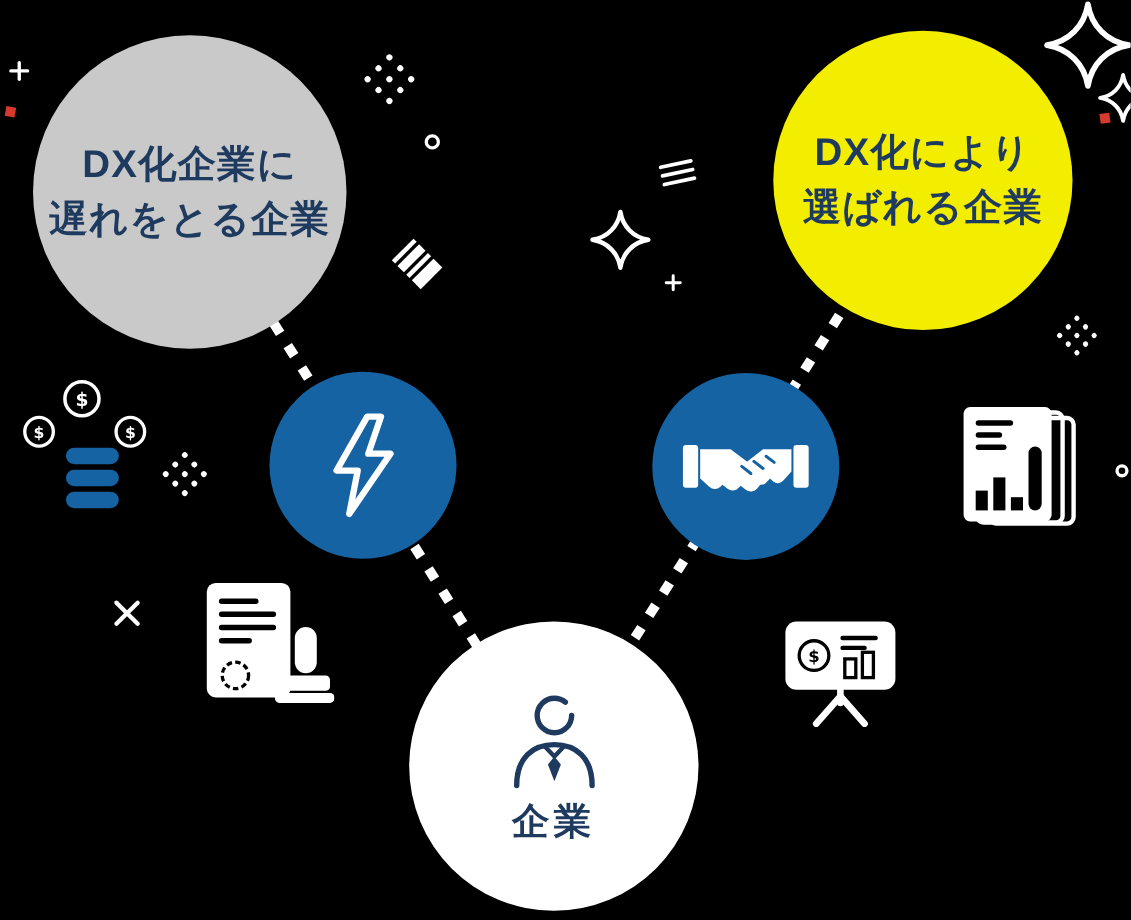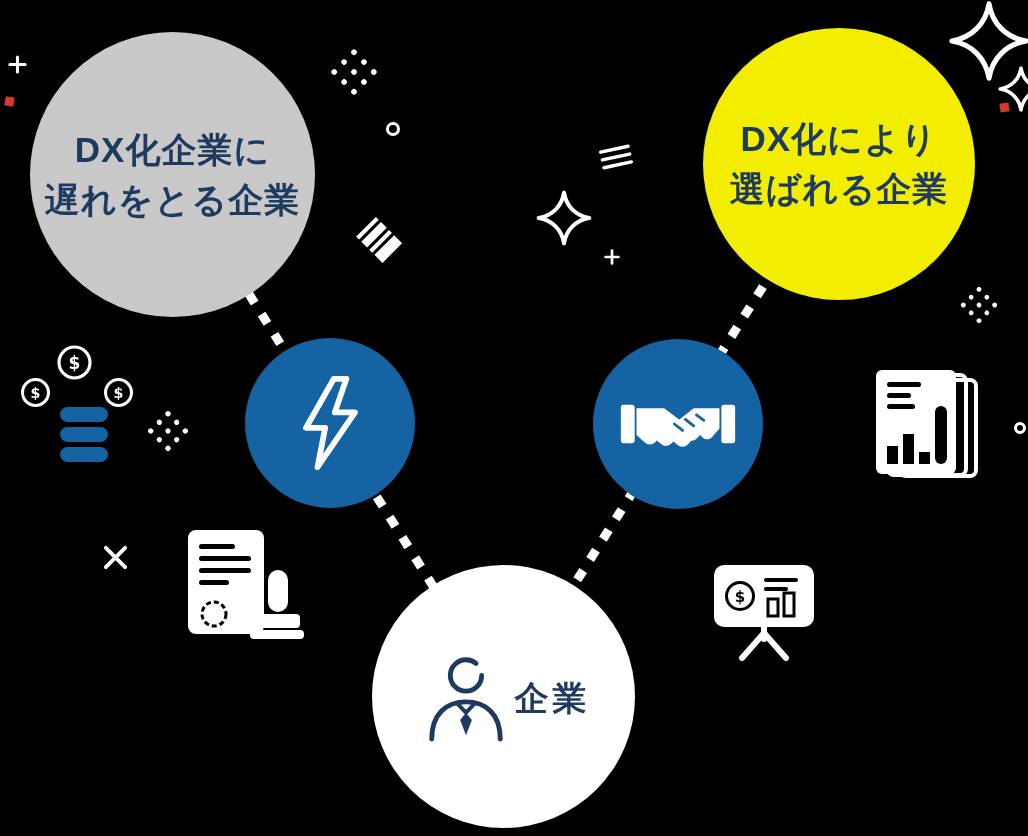--- a/index.html
+++ b/index.html
@@ -21,21 +21,21 @@
   
   .node {
     position: absolute; border-radius: 50%;
     display: flex; align-items: center; justify-content: center;
     text-align: center; z-index: 2;
   }
   .node-gray  { left: 30px;  top: 32px;  width: 285px; height: 285px; background: var(--gray); }
   .node-yellow{ left: 703px; top: 28px;  width: 272px; height: 272px; background: var(--yellow); }
   .node-blue1 { left: 245px; top: 338px; width: 170px; height: 170px; background: var(--blue); }
   .node-blue2 { left: 593px; top: 339px; width: 170px; height: 170px; background: var(--blue); }
-  .node-white { left: 372px; top: 565px; width: 263px; height: 263px; background: var(--white); flex-direction: row; }
+  .node-white { left: 372px; top: 565px; width: 263px; height: 263px; background: var(--white); flex-direction: column; }
 
   .node-label { color: var(--navy); font-weight: bold; font-size: 35px; line-height: 1.42; letter-spacing: 1px; }
   .company-label { color: var(--navy); font-weight: bold; font-size: 34px; letter-spacing: 4px; margin-top: 4px; }
 
   
   .deco { position: absolute; z-index: 2; }
   .deco-plus1   { left: 8px;   top: 55px; }
   .deco-redsq1  { left: 5px;   top: 97px;  width: 9px; height: 9px; background: var(--red); transform: rotate(10deg); }
   .deco-dots1   { left: 330px; top: 48px; }
   .deco-ring1   { left: 386px; top: 122px; width: 14px; height: 14px; border: 3px solid var(--white); border-radius: 50%; }

